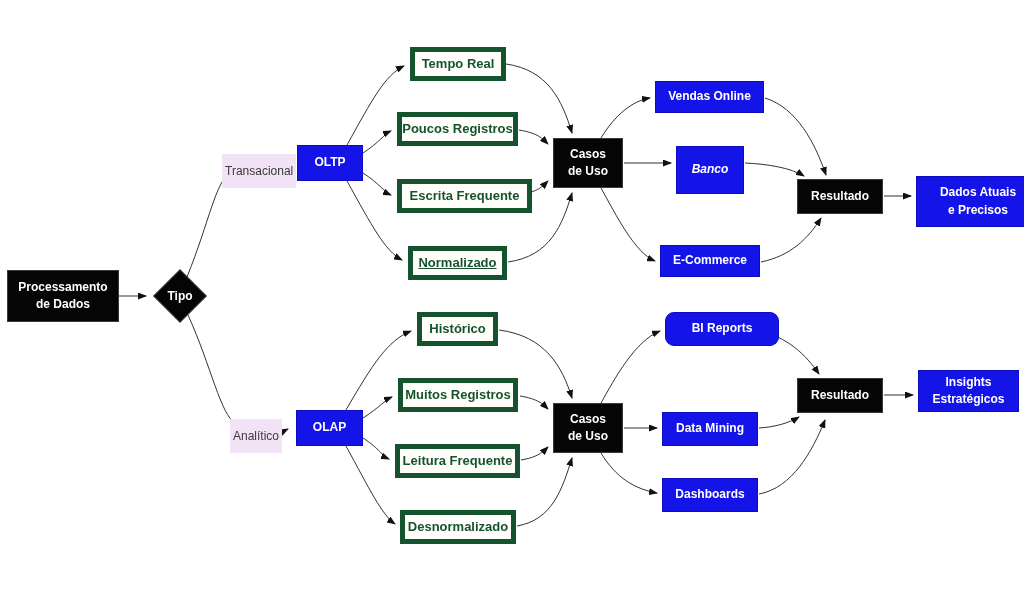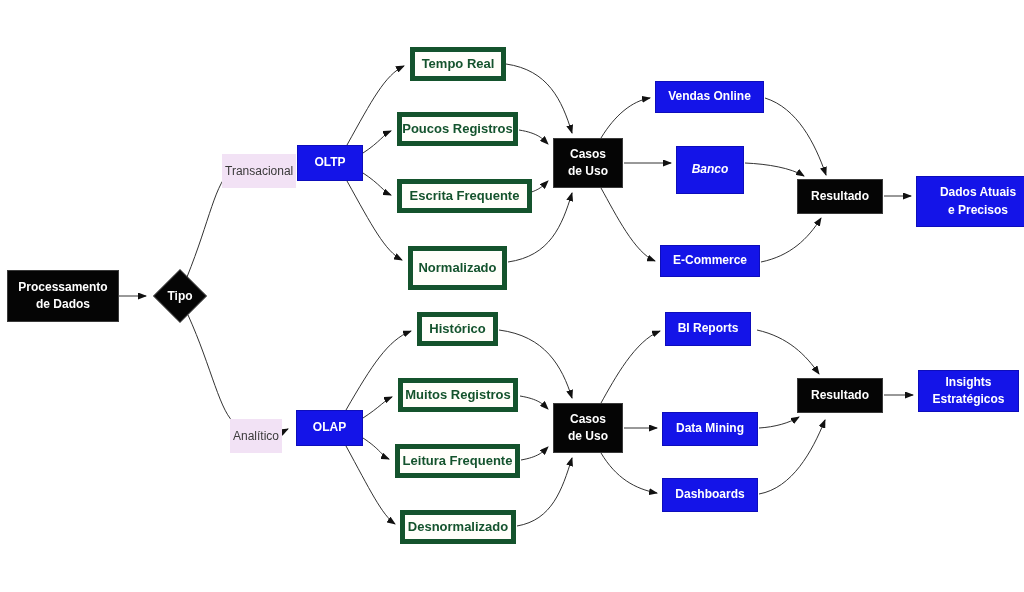--- a/index.html
+++ b/index.html
@@ -101,21 +101,21 @@
   </div>
 
   <div class="edge-label" style="left:222px;top:154px;">Transacional</div>
   <div class="edge-label" style="left:230px;top:419px;">Analítico</div>
 
   <div class="node box-blue" style="left:297px;top:145px;width:66px;height:36px;">OLTP</div>
 
   <div class="node box-white" style="left:410px;top:47px;width:96px;height:34px;">Tempo Real</div>
   <div class="node box-white" style="left:397px;top:112px;width:121px;height:34px;">Poucos Registros</div>
   <div class="node box-white" style="left:397px;top:179px;width:135px;height:34px;">Escrita Frequente</div>
-  <div class="node box-white" style="left:408px;top:246px;width:99px;height:44px;">Normalizado</div>
+  <div class="node box-white" style="left:408px;top:246px;width:99px;height:34px;text-decoration:underline;">Normalizado</div>
 
   <div class="node box-black" style="left:553px;top:138px;width:70px;height:50px;">Casos
 de Uso</div>
 
   <div class="node box-blue" style="left:655px;top:81px;width:109px;height:32px;">Vendas Online</div>
   <div class="node box-blue" style="left:676px;top:146px;width:68px;height:48px;font-style:italic;">Banco</div>
   <div class="node box-blue" style="left:660px;top:245px;width:100px;height:32px;">E-Commerce</div>
 
   <div class="node box-black" style="left:797px;top:179px;width:86px;height:35px;">Resultado</div>
 
@@ -125,21 +125,21 @@
   <div class="node box-blue" style="left:296px;top:410px;width:67px;height:36px;">OLAP</div>
 
   <div class="node box-white" style="left:417px;top:312px;width:81px;height:34px;">Histórico</div>
   <div class="node box-white" style="left:398px;top:378px;width:120px;height:34px;">Muitos Registros</div>
   <div class="node box-white" style="left:395px;top:444px;width:125px;height:34px;">Leitura Frequente</div>
   <div class="node box-white" style="left:400px;top:510px;width:116px;height:34px;">Desnormalizado</div>
 
   <div class="node box-black" style="left:553px;top:403px;width:70px;height:50px;">Casos
 de Uso</div>
 
-  <div class="node box-blue" style="left:665px;top:312px;width:86px;height:34px;">BI Reports</div>
+  <div class="node box-blue" style="left:665px;top:312px;width:114px;height:34px;border-radius:9px;">BI Reports</div>
   <div class="node box-blue" style="left:662px;top:412px;width:96px;height:34px;">Data Mining</div>
   <div class="node box-blue" style="left:662px;top:478px;width:96px;height:34px;">Dashboards</div>
 
   <div class="node box-black" style="left:797px;top:378px;width:86px;height:35px;">Resultado</div>
 
   <div class="node box-blue" style="left:918px;top:370px;width:101px;height:42px;">Insights
 Estratégicos</div>
 
 </div>
 

